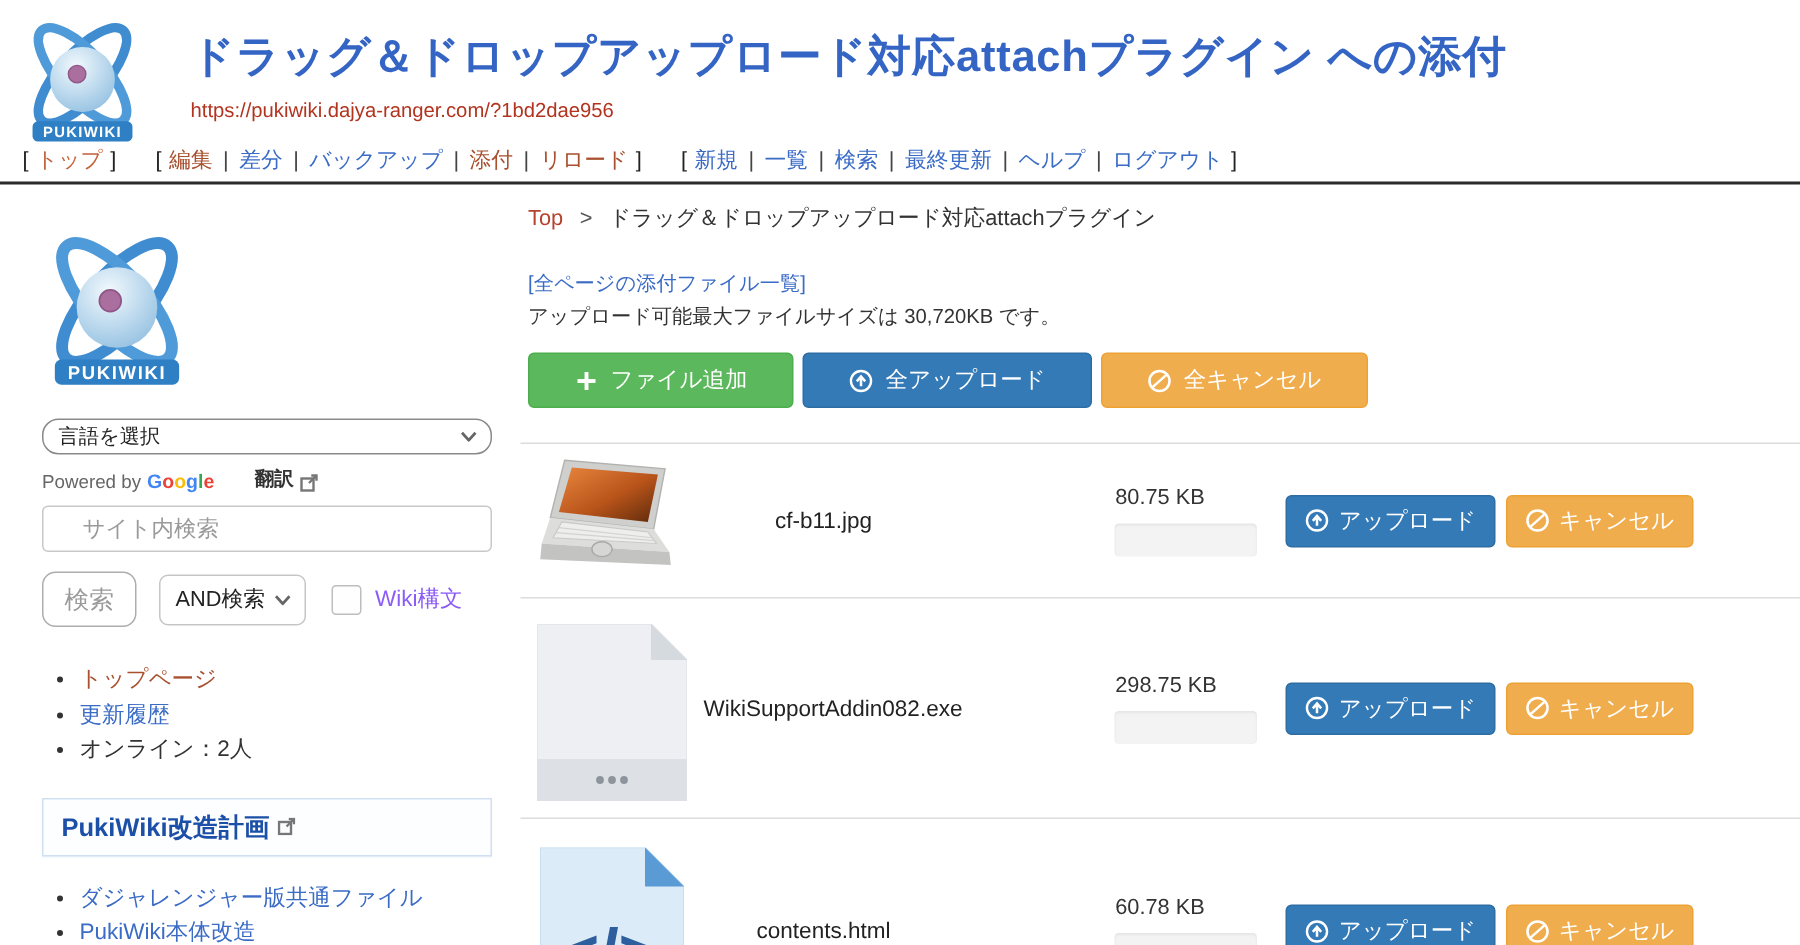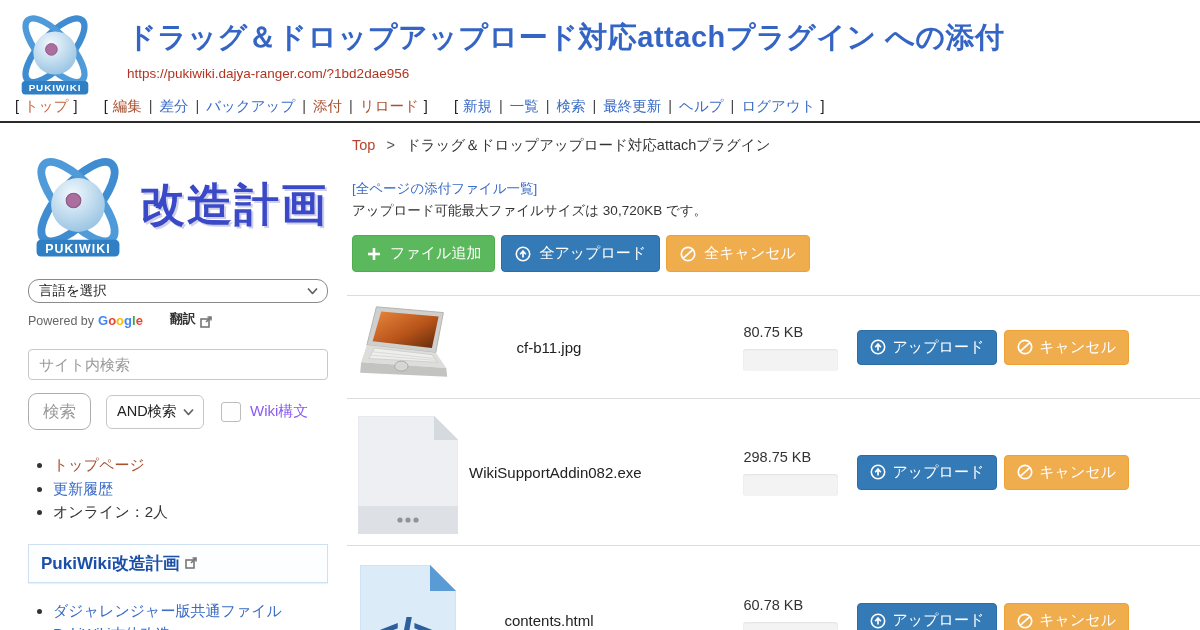--- a/index.html
+++ b/index.html
@@ -43,22 +43,22 @@
   .chev polyline { fill:none; stroke:#666; stroke-width:1.8; }
 
   .powered { margin-top:7px; font-size:12.5px; color:#666; display:flex; align-items:flex-end; gap:4px; }
   .gword { font-weight:bold; font-size:13px; letter-spacing:0; }
   .g1{color:#4285F4}.g2{color:#EA4335}.g3{color:#FBBC05}.g4{color:#4285F4}.g5{color:#34A853}.g6{color:#EA4335}
   .trans-label { color:#333; font-weight:bold; font-size:13px;padding-left:23px; }
   .ext-ico { width:12px; height:12px; display:inline-block; }
   .ext-ico rect { fill:none; stroke:#777; stroke-width:1.6; }
   .ext-ico path { stroke:#777; stroke-width:1.6; fill:none; }
 
-  .site-search { margin-top:21px; width:300px; height:31px; border:1px solid #c8c8c8; border-radius:4px;
-                 font-size:15px; padding:0 10px; color:#222; outline:none;
+  .site-search { margin-top:9px; width:300px; height:31px; border:1px solid #c8c8c8; border-radius:4px;
+                 font-size:15px; padding:0 26px; color:#222; outline:none;
                  font-family:"Liberation Sans","DejaVu Sans",sans-serif; }
   .site-search::placeholder { color:#9a9a9a; }
 
   .search-ctrls { margin-top:13px; display:flex; align-items:center; }
   .search-btn { width:63px; height:37px; background:#fff; border:1px solid #adadad; border-radius:9px;
                 color:#9a9a9a; font-size:16.5px; cursor:pointer;
                 font-family:"Liberation Sans","DejaVu Sans",sans-serif; }
   .mode-select { width:98px; height:34px; border-radius:6px; border-color:#c6c6c6; font-size:14.5px;
                  padding:0 10px; margin-left:15px; }
   .wiki-check { width:20px; height:20px; border:1px solid #bdbdbd; border-radius:3px; background:#fefefe;
@@ -81,21 +81,21 @@
   .breadcrumb .home { color:#b5432e; text-decoration:none; cursor:pointer; }
   .breadcrumb .sep { color:#555; margin:0 7px; }
   .breadcrumb .cur { color:#333; }
 
   .attach-link { display:inline-block; margin:25px 0 0 5px; font-size:13.5px; color:#3a6bc5;
                  text-decoration:none; cursor:pointer; }
   .upload-info { margin:4px 0 0 5px; font-size:13.5px; color:#333; }
 
   .toolbar { margin:15px 0 0 5px; display:flex; gap:6px; }
   .btn { display:inline-flex; align-items:center; gap:8px; color:#fff; font-size:15px;
-         border-radius:4px; padding:8px 13px; cursor:pointer; border:1px solid transparent;
+         border-radius:4px; padding:8px 30px; cursor:pointer; border:1px solid transparent;
          font-family:"Liberation Sans","DejaVu Sans",sans-serif; }
   .btn-green  { background:#5cb85c; border-color:#4cae4c; }
   .btn-blue   { background:#337ab7; border-color:#2e6da4; }
   .btn-orange { background:#f0ad4e; border-color:#eea236; }
   .bicon { width:16px; height:16px; flex:0 0 16px; }
 
   .file-list { margin-top:23px; }
   .file-row { display:flex; align-items:center; border-top:1px solid #dcdcdc; }
   .row-h1 { height:103px; }
   .row-h2 { height:147px; }
@@ -158,21 +158,20 @@
             </radialGradient>
           </defs>
           <ellipse cx="50" cy="47" rx="45" ry="17" fill="none" stroke="#3f8cd0" stroke-width="7" transform="rotate(-48 50 47)"></ellipse>
           <ellipse cx="50" cy="47" rx="45" ry="17" fill="none" stroke="#4f9ad8" stroke-width="7" transform="rotate(48 50 47)"></ellipse>
           <circle cx="50" cy="50" r="24" fill="url(#sph2)"></circle>
           <circle cx="46" cy="46" r="6.5" fill="#aa6f9e" stroke="#8e5586" stroke-width="1"></circle>
           <rect x="13" y="81" width="74" height="15" rx="4" fill="#2f7fc4"></rect>
           <text x="50" y="92.5" text-anchor="middle" font-size="11" font-weight="bold" fill="#ffffff" letter-spacing="1">PUKIWIKI</text>
         </svg>
         <div class="banner-words">
-          <div class="banner-line1">改造計画</div>
         </div>
       </div>
 
       <div class="fake-select lang-select">
         <span>言語を選択</span>
         <svg class="chev" viewBox="0 0 11 7">
             <polyline points="1,1 5.5,6 10,1"></polyline>
           </svg>
       </div>
 

